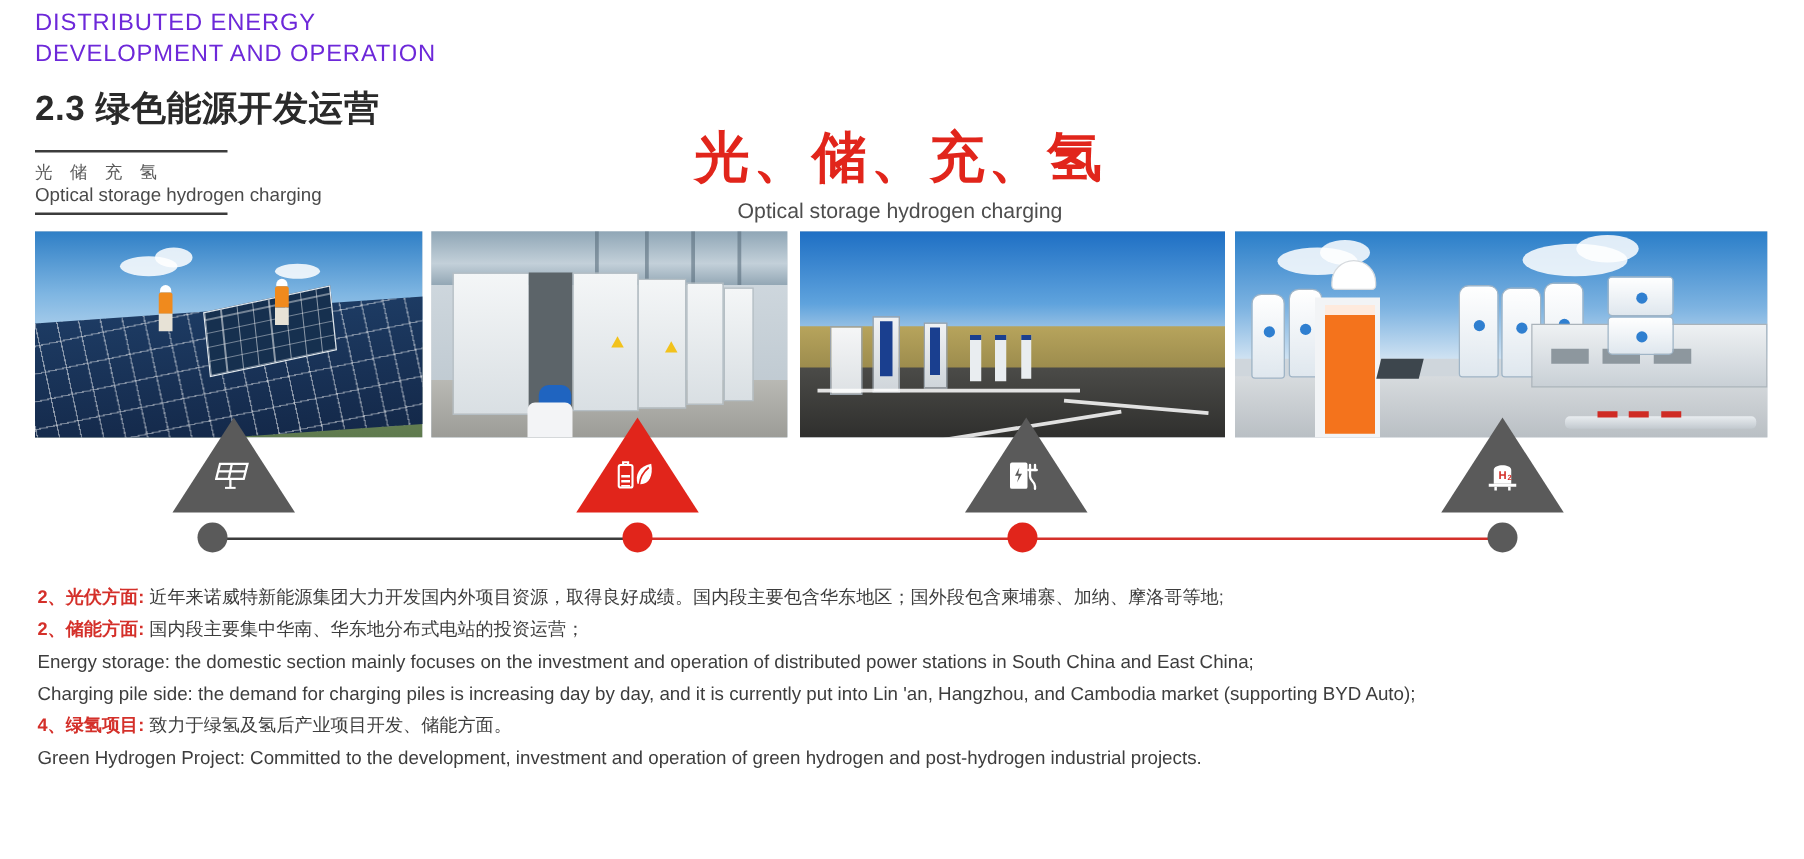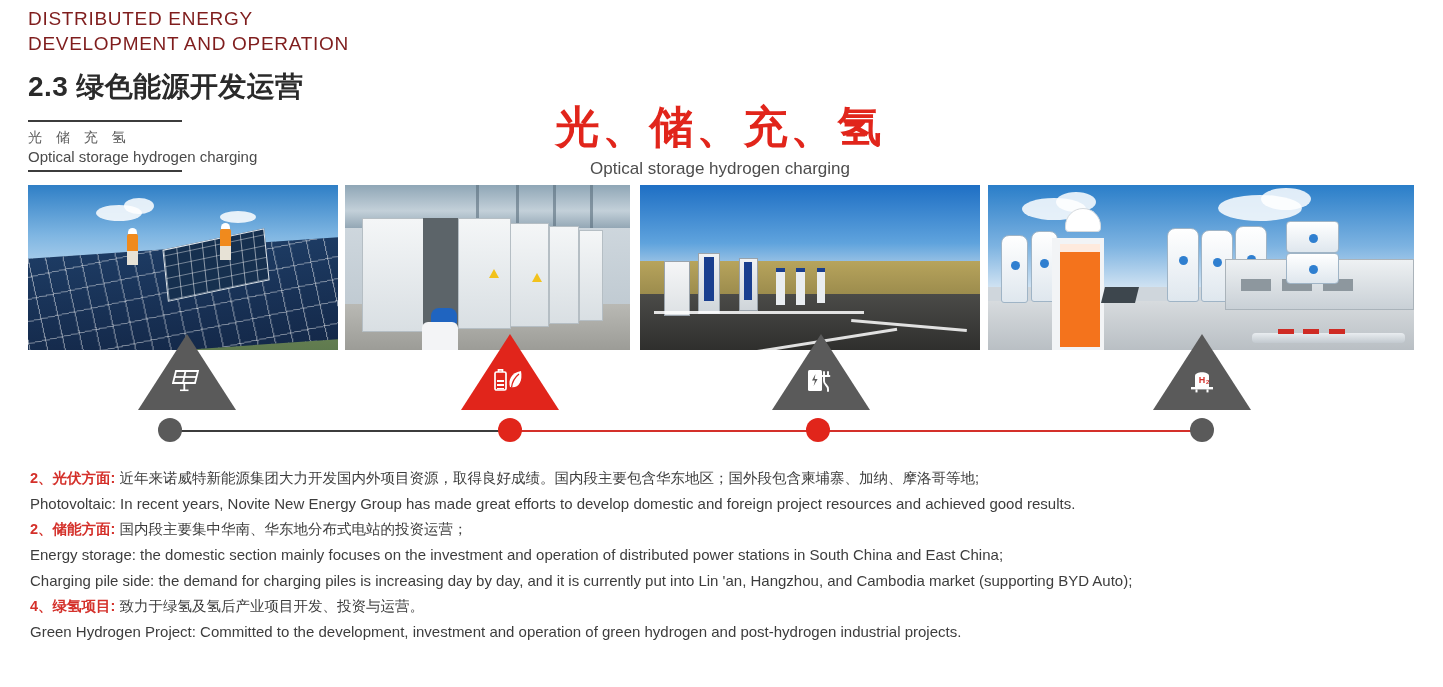--- a/index.html
+++ b/index.html
@@ -19,21 +19,21 @@
   
   #slide-header {
     position: absolute;
     left: 28px;
     top: 6px;
     width: 700px;
   }
   .eyebrow-line {
     font-size: 19px;
     letter-spacing: 0.7px;
-    color: #7f1d1d;
+    color: #6d28d9;
     font-weight: 300;
     line-height: 25px;
     white-space: nowrap;
   }
   #section-title {
     font-size: 28px;
     font-weight: bold;
     color: #2a2a2a;
     margin-top: 12px;
     letter-spacing: 0.4px;
@@ -472,30 +472,29 @@
   <div class="tl-dot" id="tl-dot-0"></div>
   <div class="tl-dot" id="tl-dot-1"></div>
   <div class="tl-dot" id="tl-dot-2"></div>
   <div class="tl-dot" id="tl-dot-3"></div>
 </div>
 
 <div id="body-copy">
 
   <div class="para">
     <div class="line-cn"><span class="lead">2、光伏方面:</span> <span>近年来诺威特新能源集团大力开发国内外项目资源，取得良好成绩。国内段主要包含华东地区；国外段包含柬埔寨、加纳、摩洛哥等地;</span></div>
-    <div class="line-en">Photovoltaic: In recent years, Novite New Energy Group has made great efforts to develop domestic and foreign project resources and achieved good results.</div>
   </div>
 
   <div class="para">
     <div class="line-cn"><span class="lead">2、储能方面:</span> <span>国内段主要集中华南、华东地分布式电站的投资运营；</span></div>
     <div class="line-en">Energy storage: the domestic section mainly focuses on the investment and operation of distributed power stations in South China and East China;</div>
   </div>
 
   <div class="para">
     <div class="line-en">Charging pile side: the demand for charging piles is increasing day by day, and it is currently put into Lin 'an, Hangzhou, and Cambodia market (supporting BYD Auto);</div>
   </div>
 
   <div class="para">
-    <div class="line-cn"><span class="lead">4、绿氢项目:</span> <span>致力于绿氢及氢后产业项目开发、投资与运营。</span></div>
+    <div class="line-cn"><span class="lead">4、绿氢项目:</span> <span>致力于绿氢及氢后产业项目开发、储能方面。</span></div>
     <div class="line-en">Green Hydrogen Project: Committed to the development, investment and operation of green hydrogen and post-hydrogen industrial projects.</div>
   </div>
 
 </div>
 
 </body></html>

